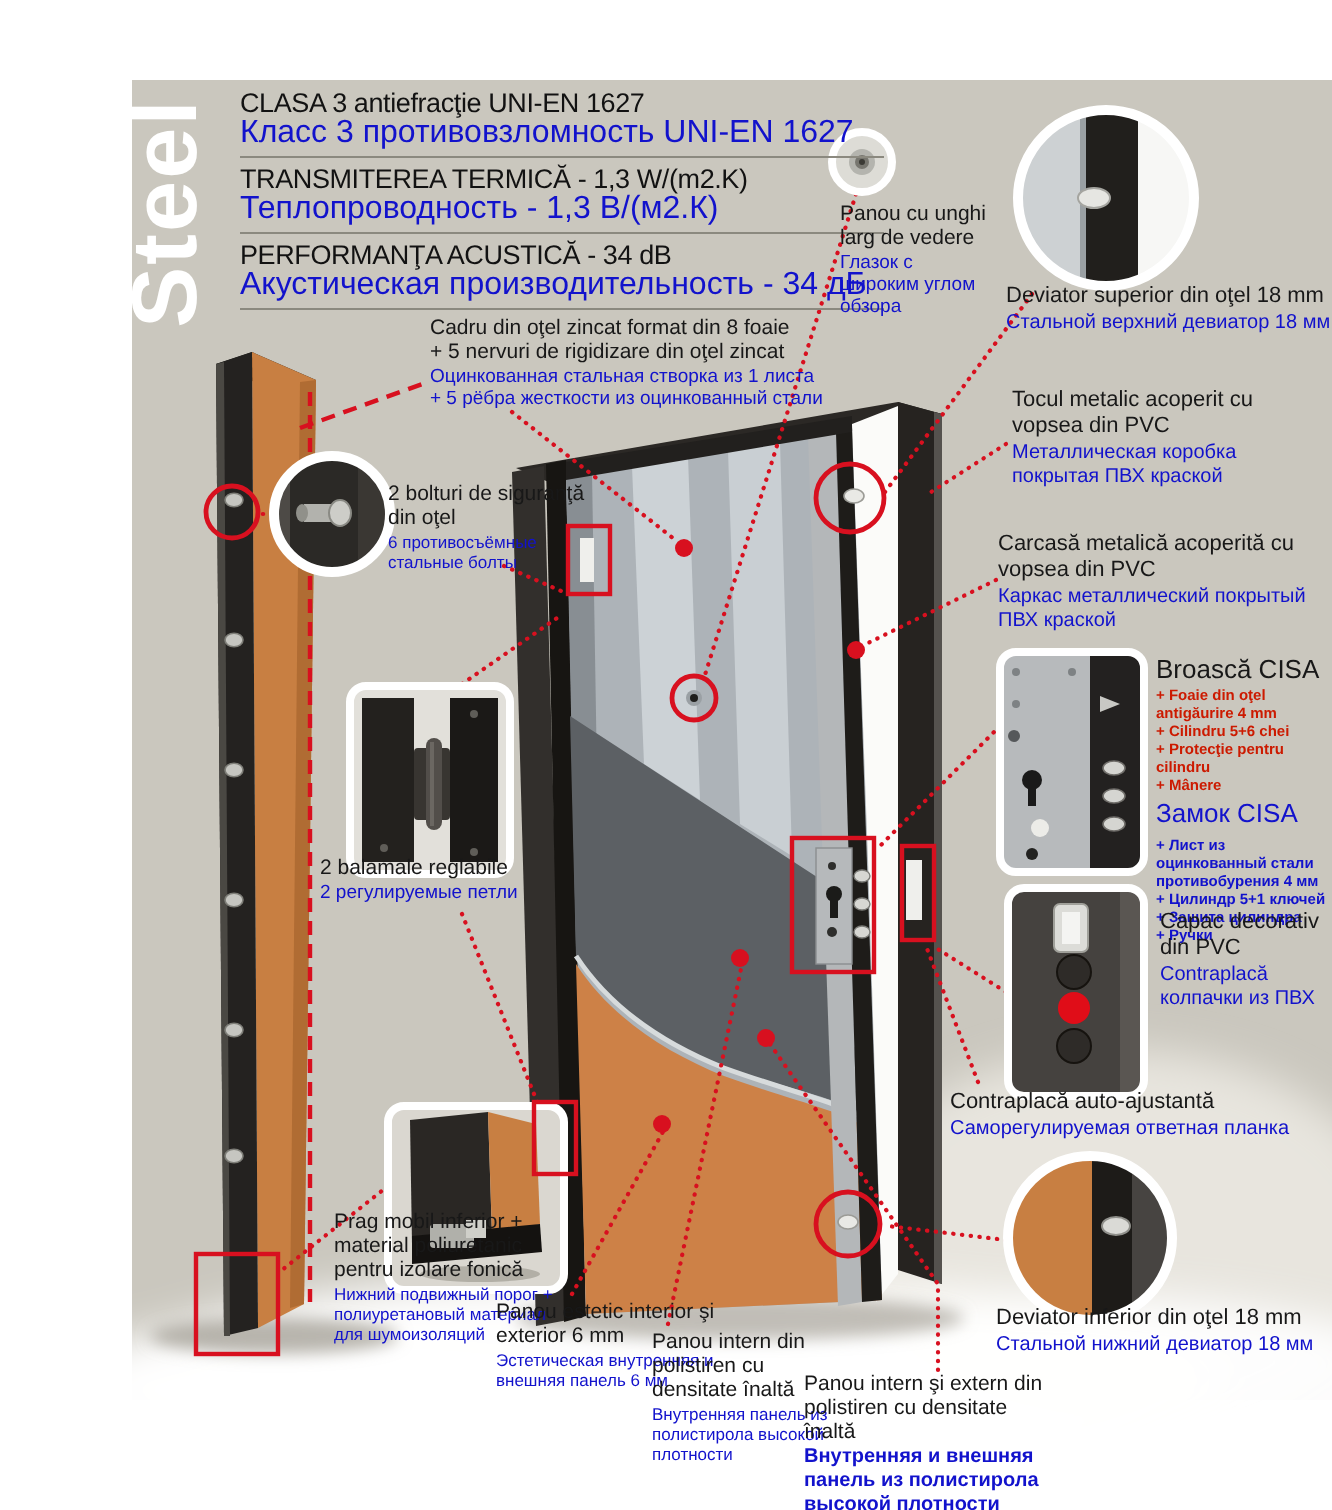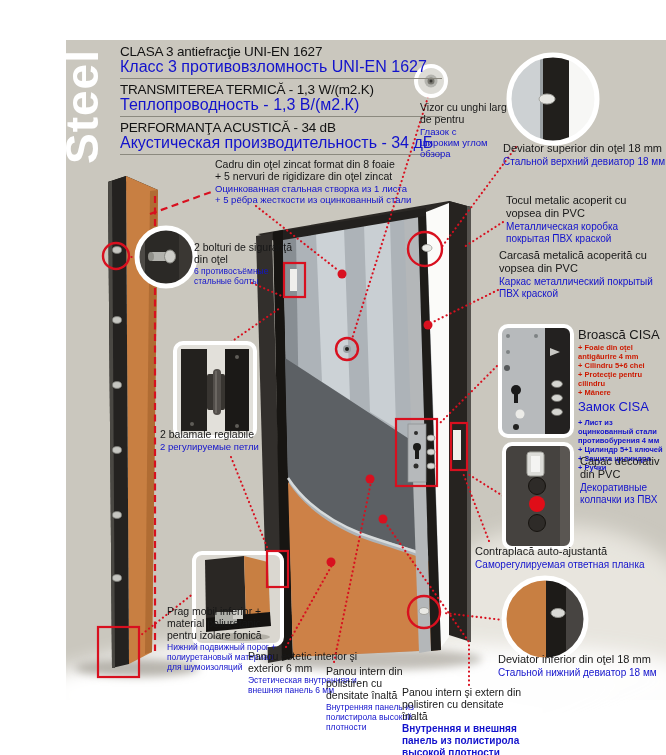--- a/index.html
+++ b/index.html
@@ -300,55 +300,55 @@
 </div>
 
 <div class="co" style="left:215px;top:158px;width:240px">
   <div class="ro">Cadru din oţel zincat format din 8 foaie
 + 5 nervuri de rigidizare din oţel zincat</div>
   <div class="ru">Оцинкованная стальная створка из 1 листа
 + 5 рёбра жесткости из оцинкованный стали</div>
 </div>
 
 <div class="co" style="left:420px;top:101px;width:92px">
-  <div class="ro">Vizor cu unghi larg de pentru</div>
+  <div class="ro">Panou cu unghi larg de vedere</div>
   <div class="ru" style="width:78px">Глазок с широким углом обзора</div>
 </div>
 
 <div class="co lg" style="left:503px;top:142px;width:170px">
   <div class="ro">Deviator superior din oţel 18 mm</div>
   <div class="ru">Стальной верхний девиатор 18 мм</div>
 </div>
 
 <div class="co lg" style="left:506px;top:194px;width:156px">
   <div class="ro">Tocul metalic acoperit cu vopsea din PVC</div>
   <div class="ru">Металлическая коробка покрытая ПВХ краской</div>
 </div>
 
-<div class="co lg" style="left:499px;top:249px;width:162px">
+<div class="co lg" style="left:499px;top:266px;width:162px">
   <div class="ro">Carcasă metalică acoperită cu vopsea din PVC</div>
   <div class="ru">Каркас металлический покрытый ПВХ краской</div>
 </div>
 
 <div class="co" style="left:578px;top:328px;width:86px">
   <div class="bro-title">Broască CISA</div>
   <div class="bro-items-ro">+ Foaie din oţel antigăurire 4 mm
 + Cilindru 5+6 chei
 + Protecţie pentru cilindru
 + Mânere</div>
   <div class="bro-title blue">Замок CISA</div>
   <div class="bro-items-ru">+ Лист из оцинкованный стали противобурения 4 мм
 + Цилиндр 5+1 ключей
 + Защита цилиндра
 + Ручки</div>
 </div>
 
 <div class="co lg" style="left:580px;top:455px;width:84px">
   <div class="ro">Capac decorativ din PVC</div>
-  <div class="ru">Декоративные колпачки из ПВХ</div>
+  <div class="ru">Contraplacă колпачки из ПВХ</div>
 </div>
 
 <div class="co lg" style="left:475px;top:545px;width:190px">
   <div class="ro">Contraplacă auto-ajustantă</div>
   <div class="ru">Саморегулируемая ответная планка</div>
 </div>
 
 <div class="co lg" style="left:498px;top:653px;width:168px">
   <div class="ro">Deviator inferior din oţel 18 mm</div>
   <div class="ru">Стальной нижний девиатор 18 мм</div>

